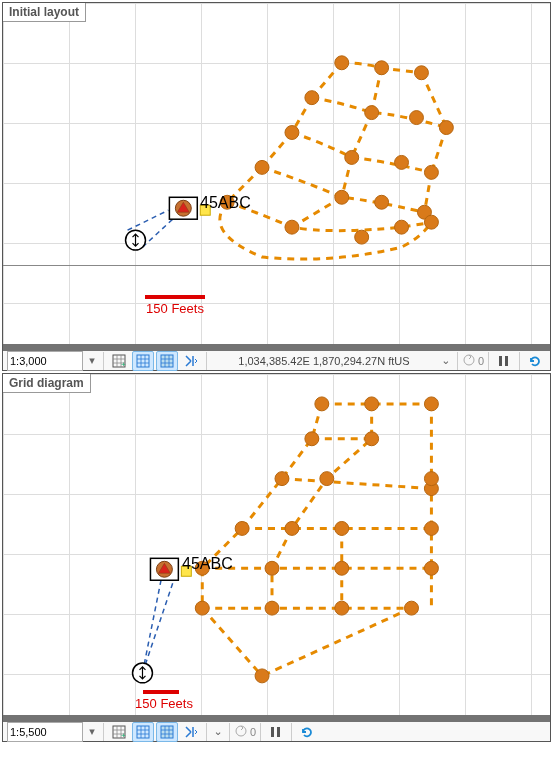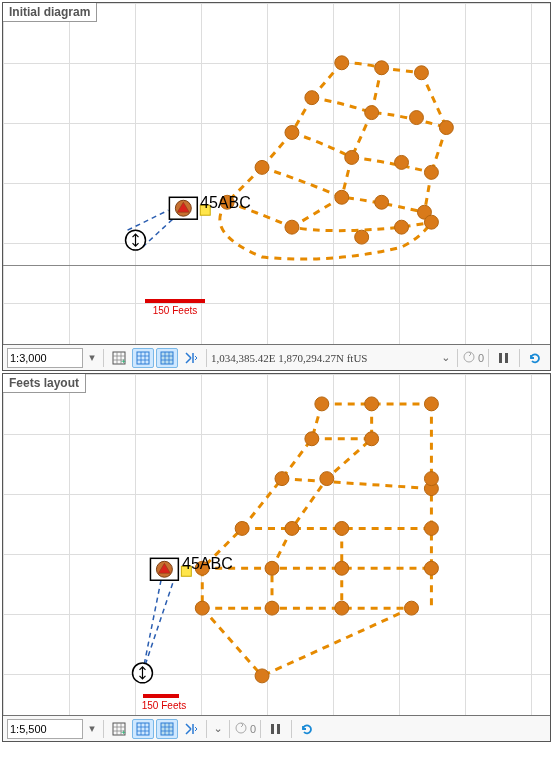--- a/index.html
+++ b/index.html
@@ -54,39 +54,39 @@
   }
   .diagram-svg {
     position: absolute;
     inset: 0;
     z-index: 2;
   }
   .scale-bar {
     position: absolute;
     z-index: 5;
     color: #d00;
-    font-size: 10px;
+    font-size: 13px;
     text-align: center;
   }
   .scale-line {
     height: 4px;
     background: #d00;
     margin-bottom: 2px;
   }
   .label-text {
     position: absolute;
     font-size: 16px;
     color: #000;
     z-index: 6;
   }
   .status-bar {
     display: flex;
     align-items: center;
     height: 26px;
-    border-top: 1px solid #737373;
+    border-top: 7px solid #737373;
     background: #f8f8f8;
     padding: 0 4px;
     gap: 2px;
     font-size: 11px;
     color: #444;
   }
   .scale-select {
     width: 76px;
     height: 20px;
     font-size: 11px;
@@ -108,41 +108,40 @@
     border: 1px solid transparent;
     border-radius: 2px;
     cursor: pointer;
   }
   .tbtn.active {
     background: #cfe8ff;
     border-color: #7ab8e8;
   }
   .coords {
     flex: 1;
-    text-align: left;
+    text-align: center;
     color: #444;
-    font-family: Liberation Serif, serif;
   }
   .rot-indicator { color: #888; }
   .pause-btn, .refresh-btn { cursor: pointer; }
   .dropdown-caret {
     width: 14px;
     text-align: center;
     color: #666;
     cursor: pointer;
   }
 </style>
 </head>
 <body>
 
 <div class="panel">
   <div class="panel-canvas">
     <div class="grid-lines"></div>
     <div class="divider-line" style="top:262px"></div>
-    <div class="panel-title">Initial diagram</div>
+    <div class="panel-title">Initial layout</div>
 
     <svg class="diagram-svg" viewBox="0 0 549 341">
 
       <g stroke="#e68a00" stroke-width="3" stroke-dasharray="7,6" fill="none">
         <path d="M340 60 Q360 60 380 65 Q400 68 420 70"></path>
         <path d="M310 95 Q340 100 370 110 Q400 112 445 125"></path>
         <path d="M290 130 Q320 140 350 155 Q380 158 430 170"></path>
         <path d="M260 165 Q300 178 340 195 Q370 198 423 210"></path>
         <path d="M225 200 Q250 208 290 225 Q330 232 400 225 Q420 222 430 220"></path>
         <path d="M225 200 Q200 230 260 255 Q330 262 400 245 Q420 235 430 220"></path>
@@ -254,21 +253,21 @@
           <path d="M3 7 a4 4 0 1 1 1 3" fill="none" stroke="#1a8ad6" stroke-width="1.8"></path>
           <path d="M3 4 l0 3 l3 0" fill="none" stroke="#1a8ad6" stroke-width="1.8"></path>
         </svg>
     </span>
   </div>
 </div>
 
 <div class="panel">
   <div class="panel-canvas">
     <div class="grid-lines"></div>
-    <div class="panel-title">Feets layout</div>
+    <div class="panel-title">Grid diagram</div>
 
     <svg class="diagram-svg" viewBox="0 0 549 341">
       <g stroke="#e68a00" stroke-width="3" stroke-dasharray="7,6" fill="none">
 
         <path d="M320 30 L430 30"></path>
         <path d="M310 65 L370 65"></path>
         <path d="M280 105 L430 115"></path>
         <path d="M240 155 L430 155"></path>
         <path d="M200 195 L430 195"></path>
         <path d="M200 235 L410 235"></path>

